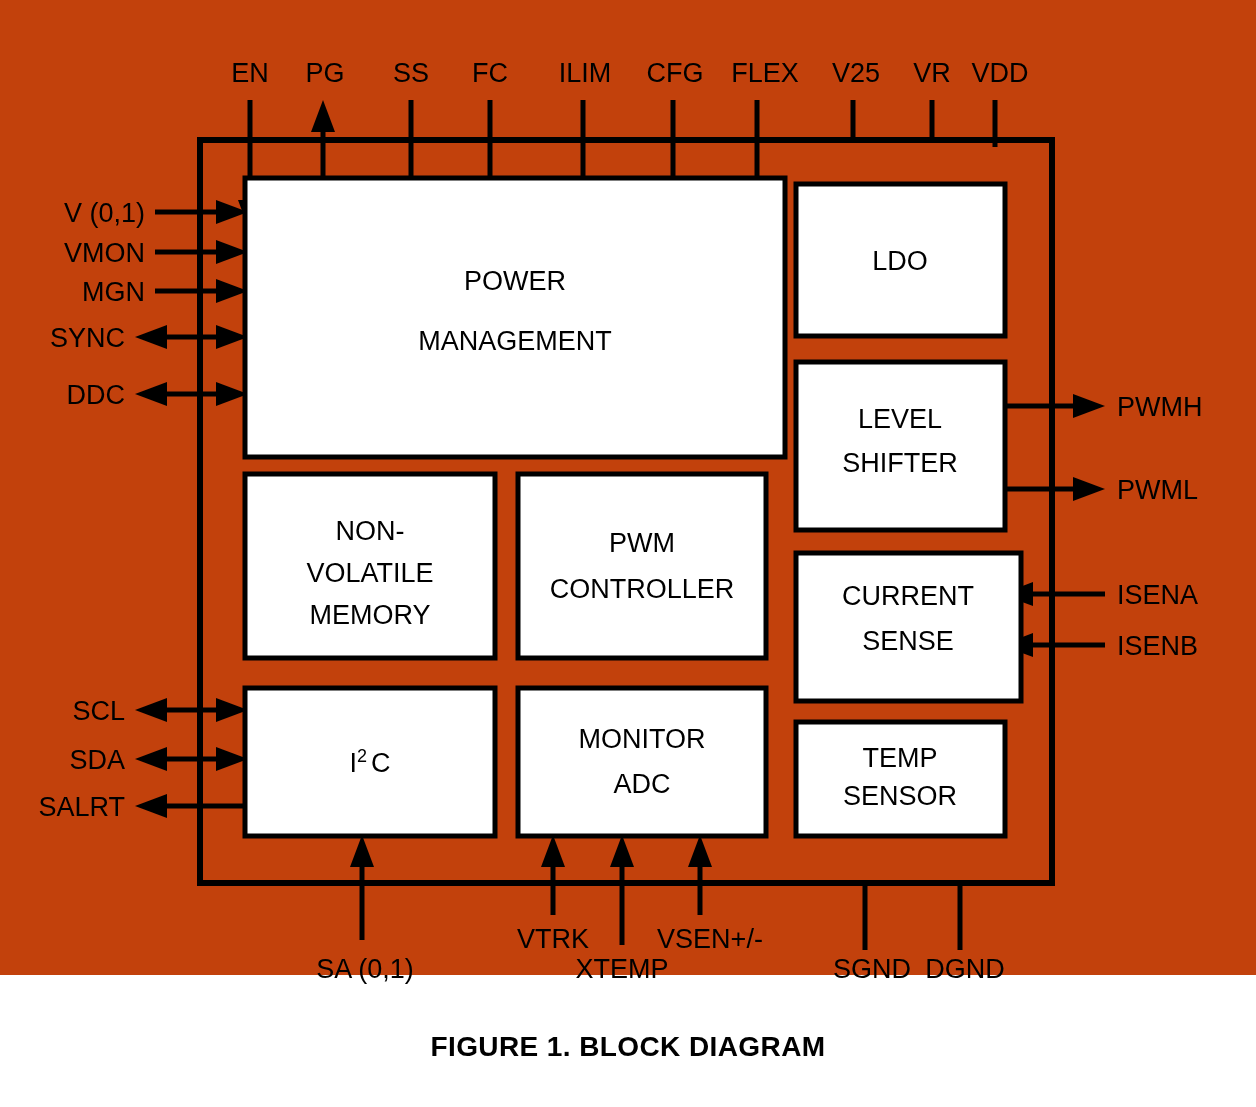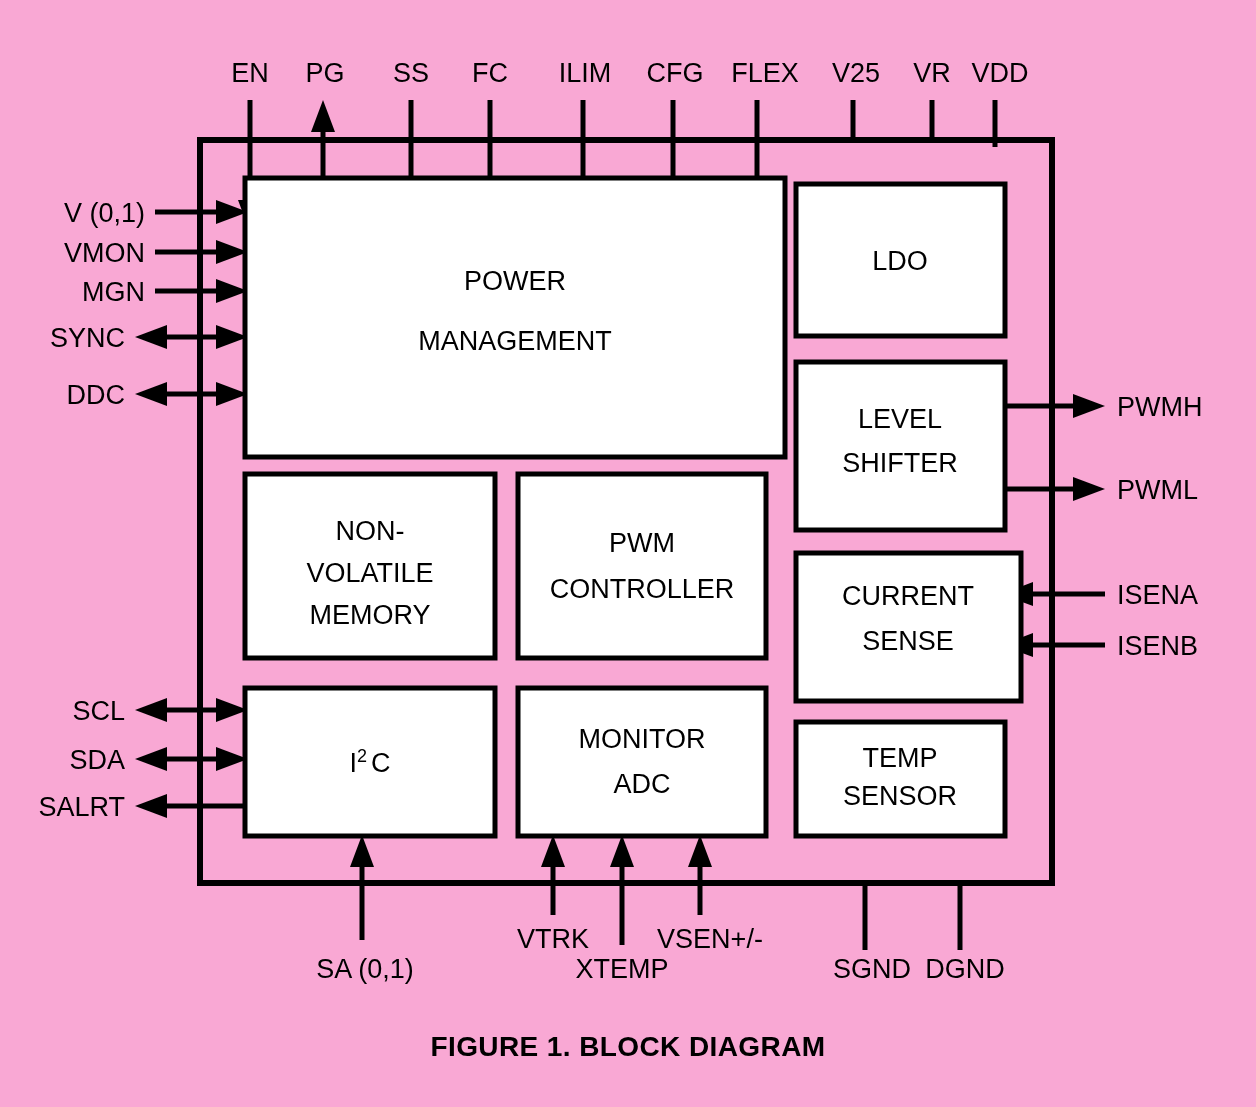--- a/index.html
+++ b/index.html
@@ -9,22 +9,22 @@
   }
   body {
     width: 1256px;
     height: 1107px;
     font-family: "Liberation Sans", sans-serif;
     overflow: hidden;
   }
   #figure-root {
     position: relative;
     width: 1256px;
-    height: 1107px;
-    background: #f9a8d4;
+    height: 975px;
+    background: #c2410c;
   }
   svg#diagram {
     display: block;
     width: 1256px;
     height: 1107px;
   }
   .blk-rect {
     fill: #ffffff;
     stroke: #000000;
     stroke-width: 5;

